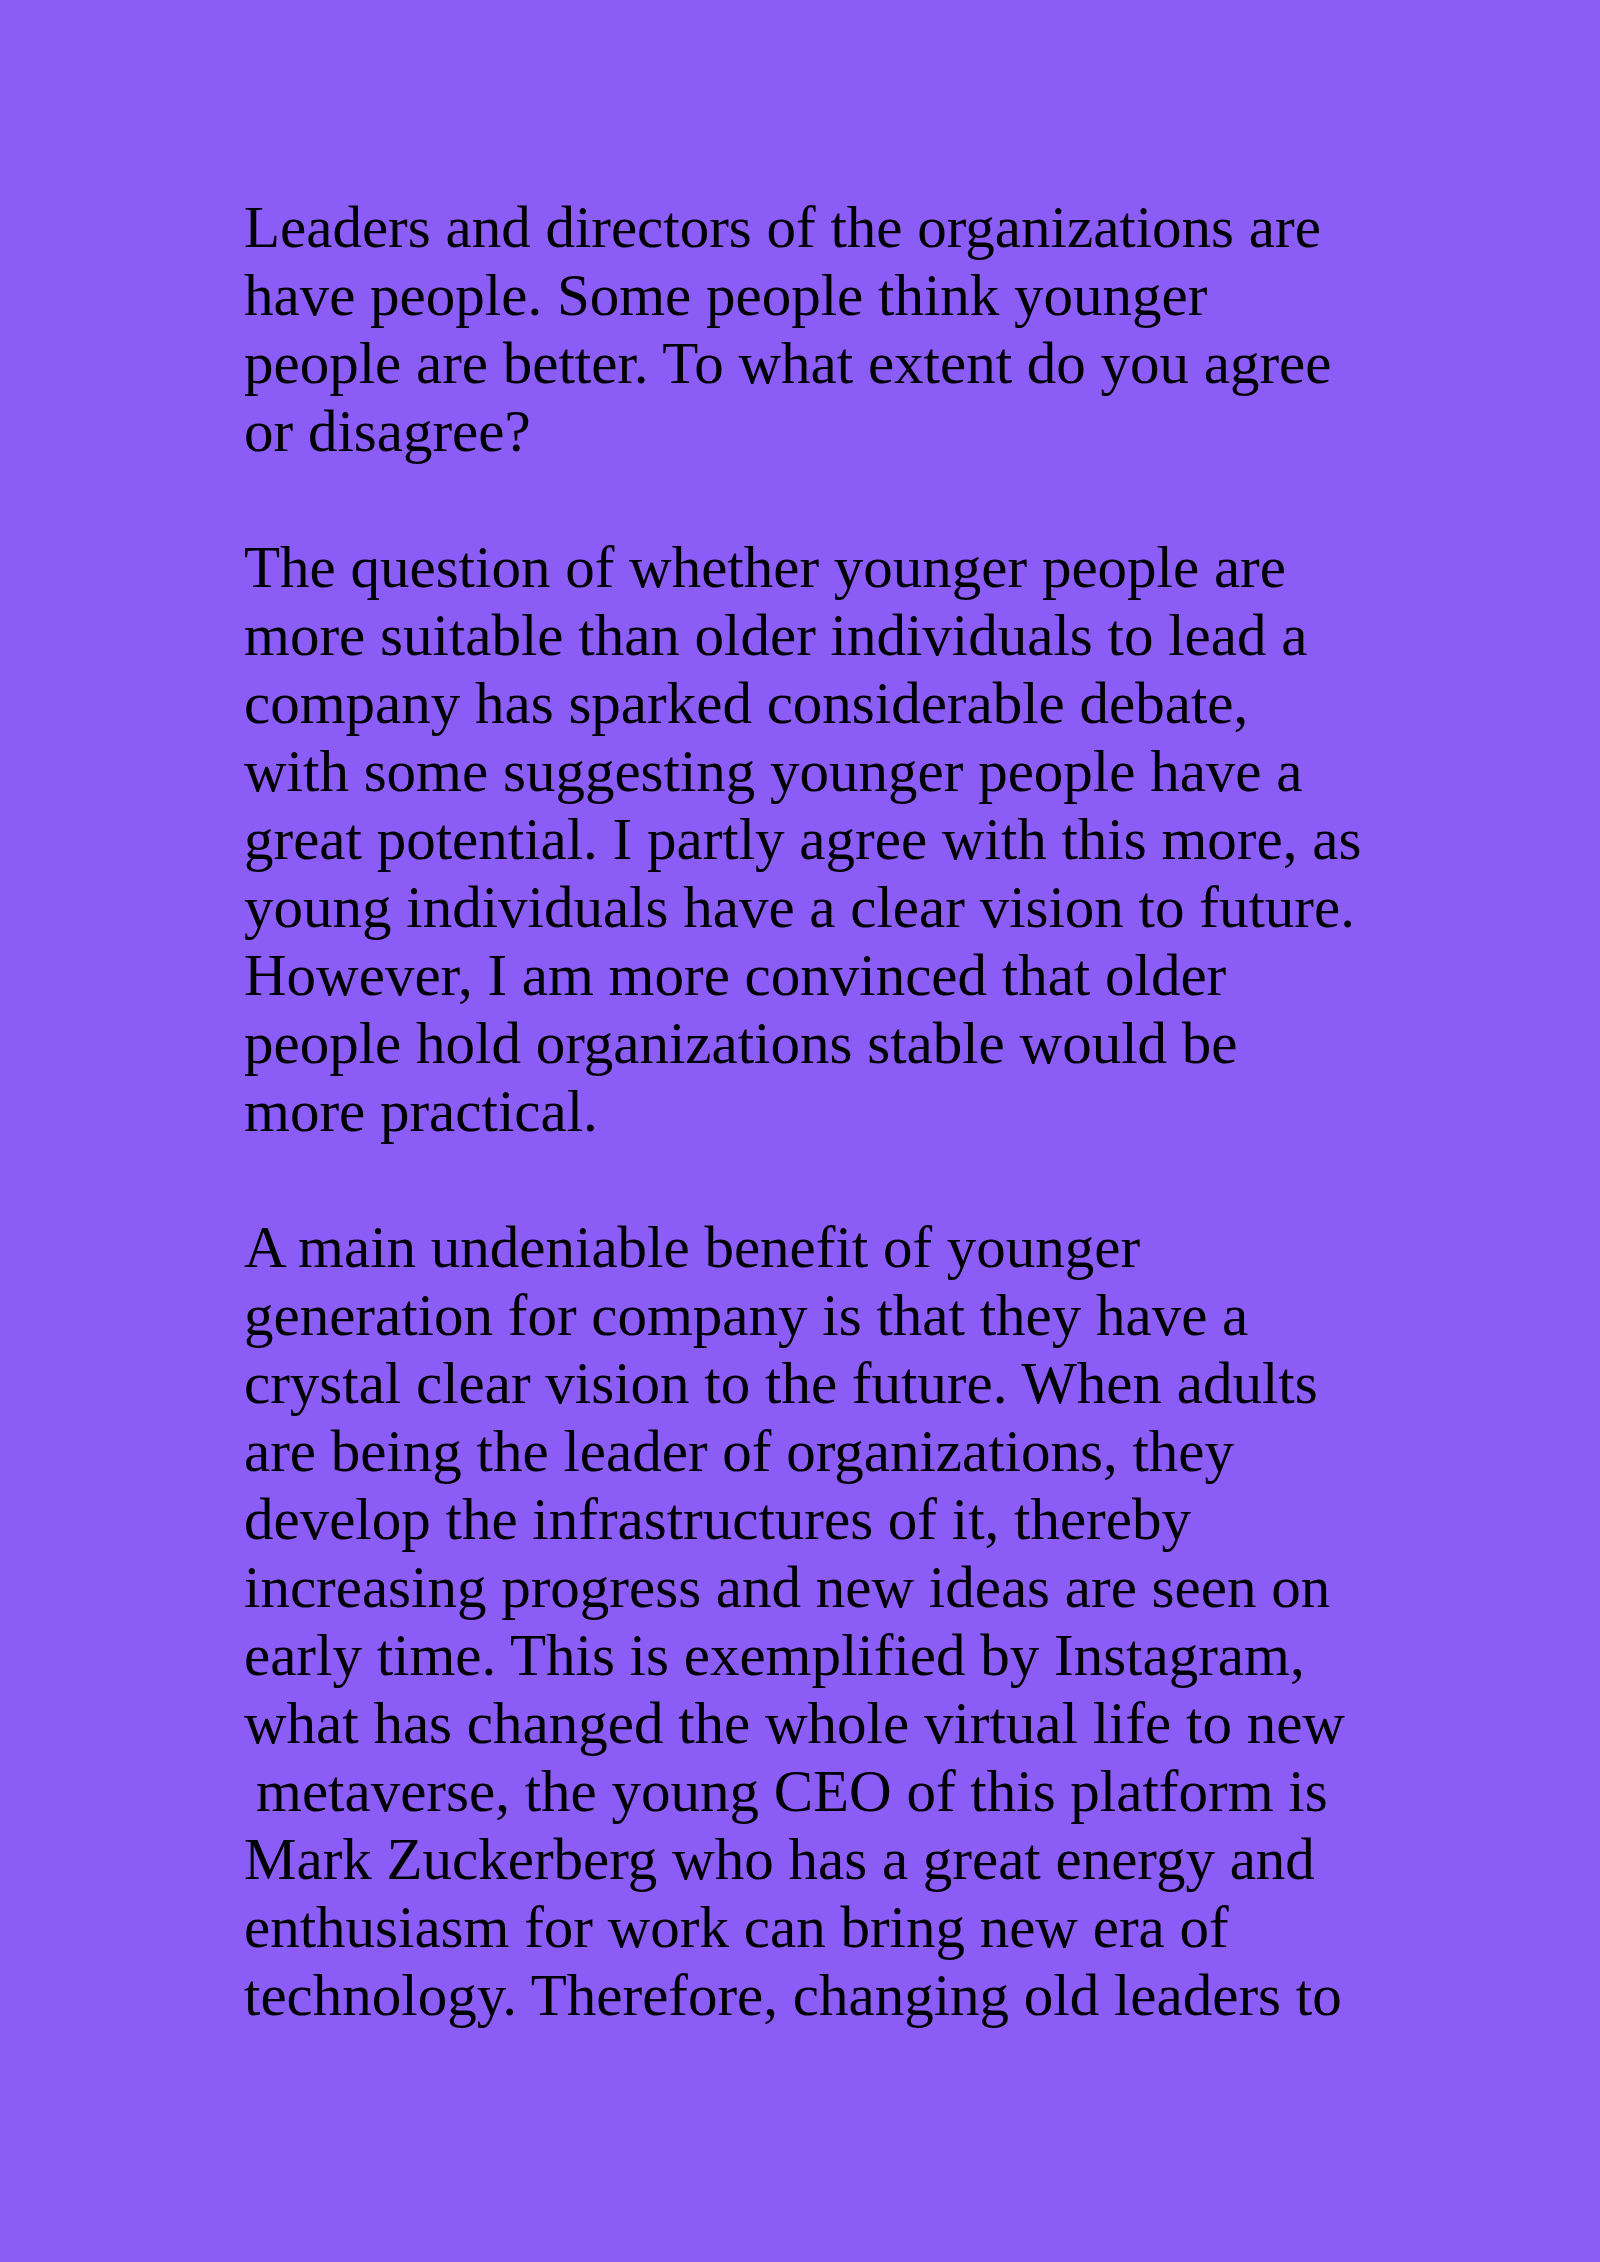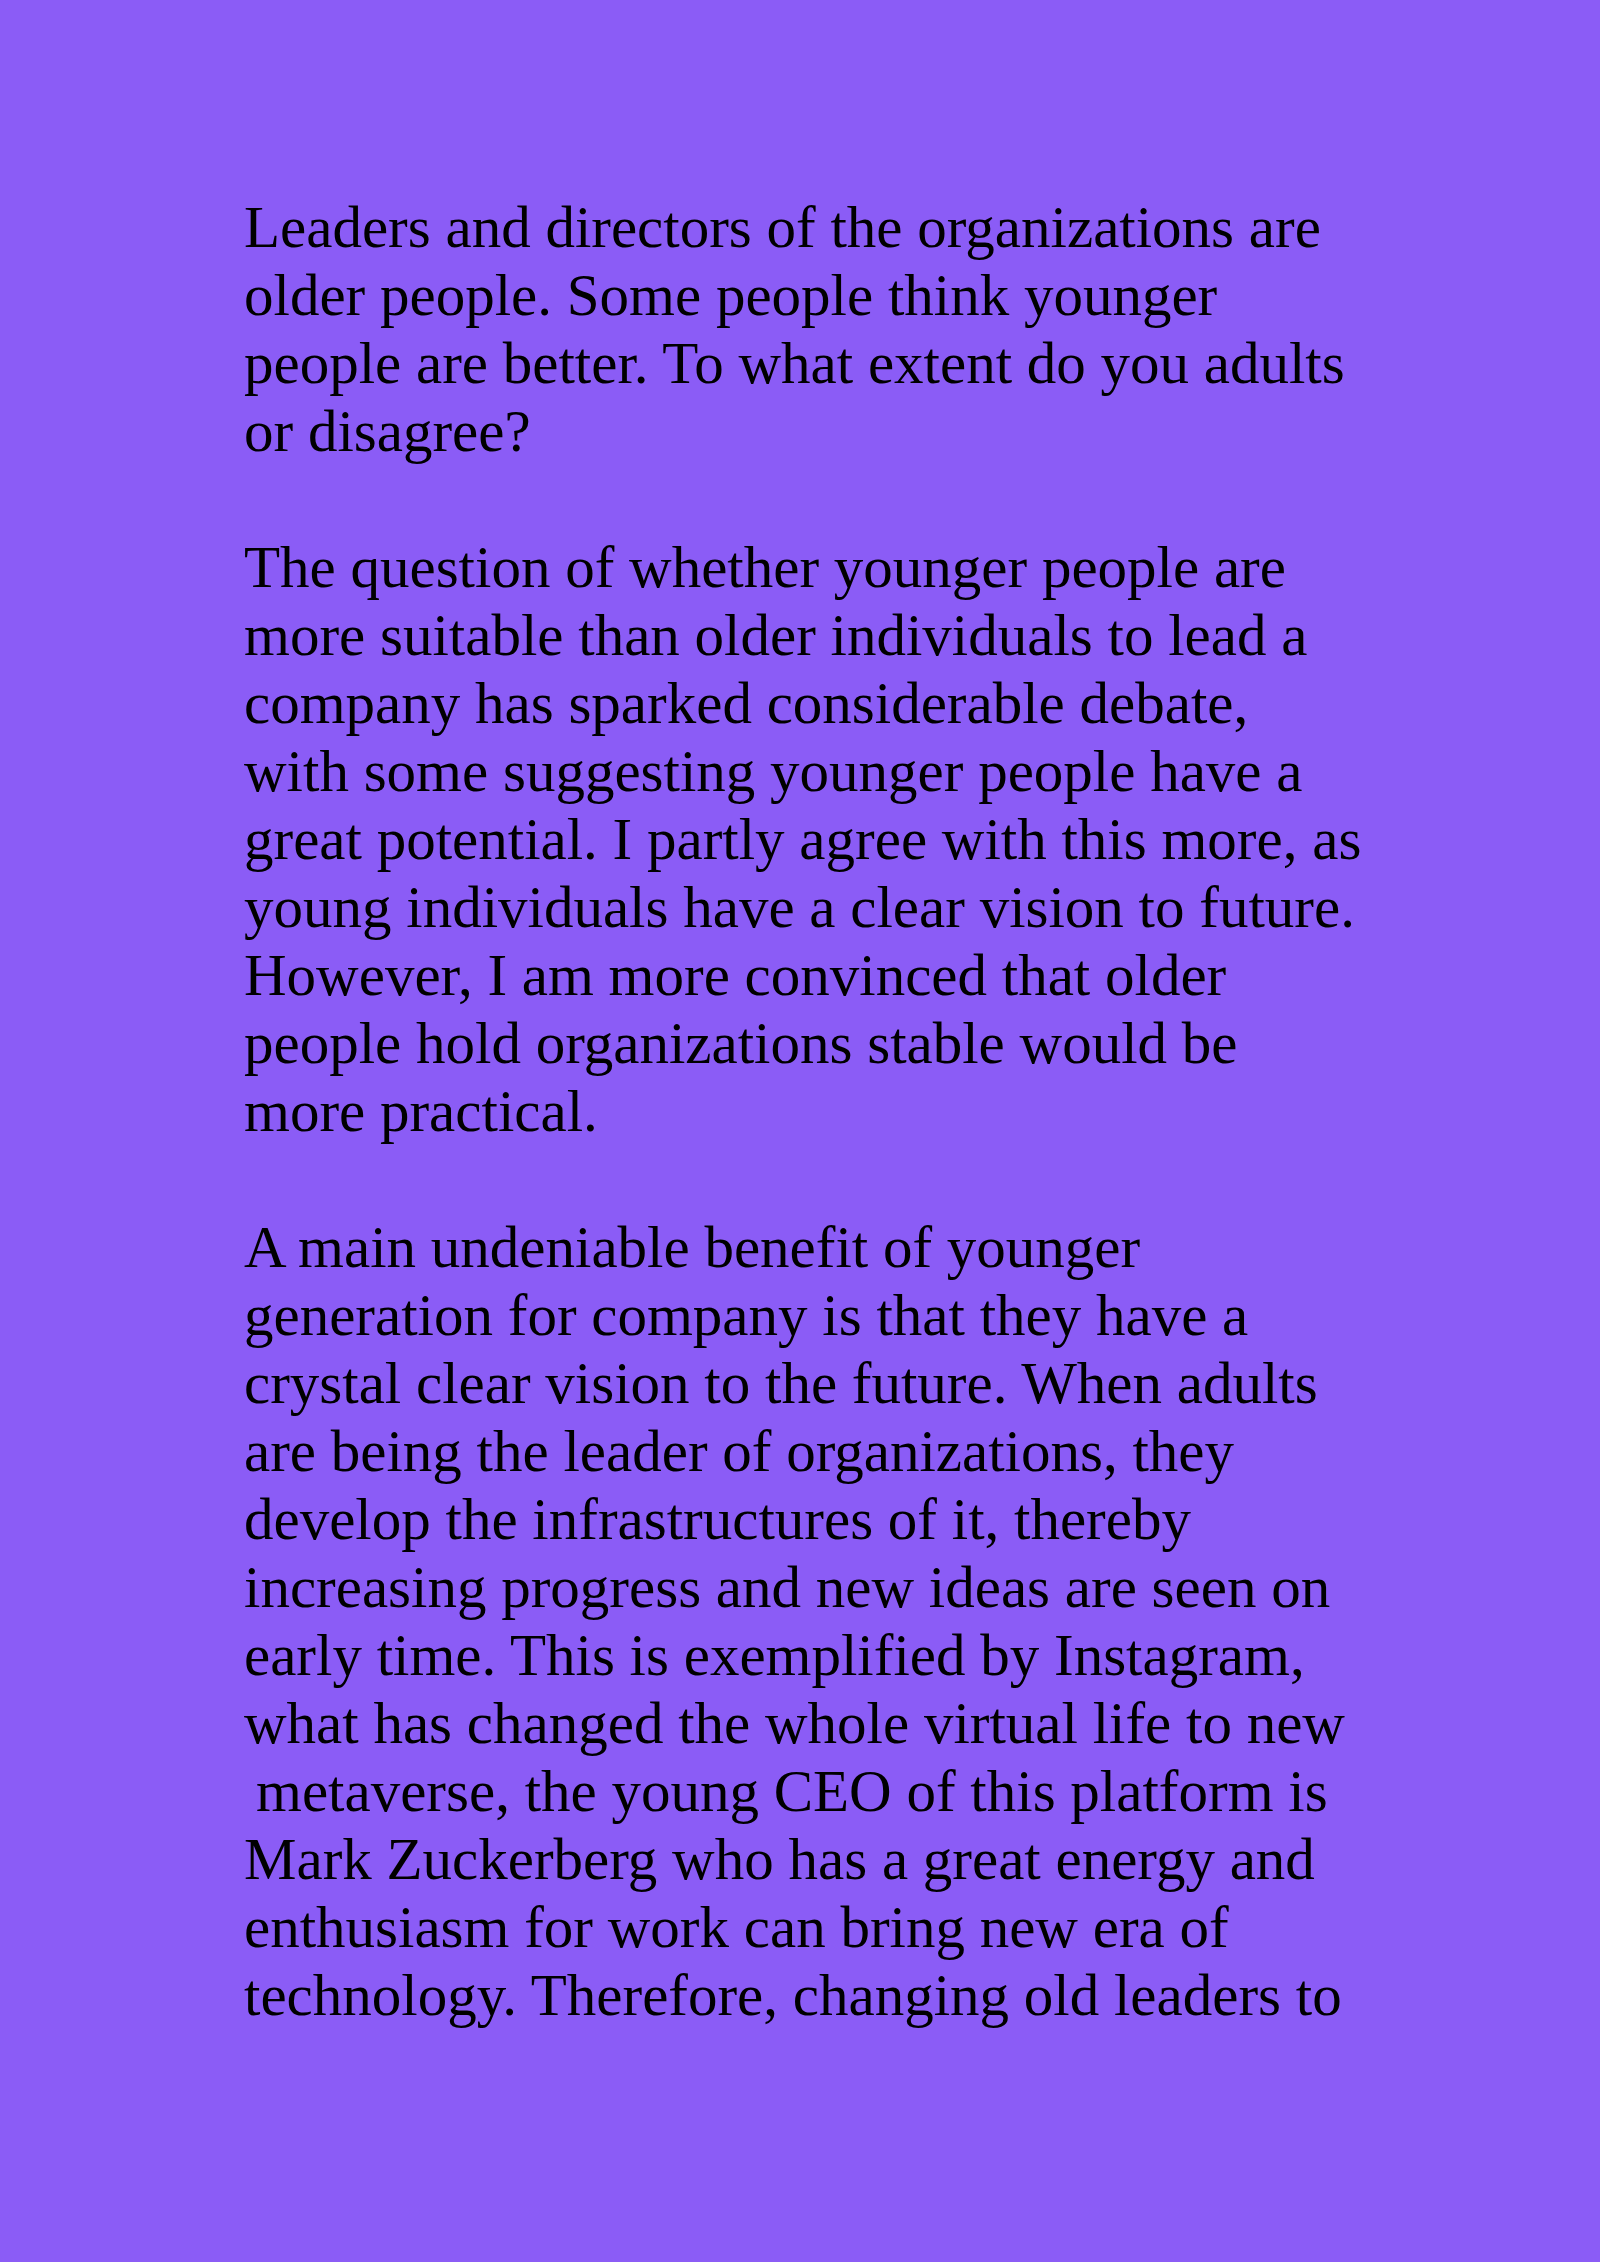--- a/index.html
+++ b/index.html
@@ -35,22 +35,22 @@
   }
 </style>
 </head>
 <body>
 
 <div class="page" style="background: #8b5cf6;">
   <div class="essay" style="color: rgb(0, 0, 0);">
 
     <p>
       <span class="line" style="display: block;">Leaders and directors of the organizations are</span>
-      <span class="line" style="display: block;">older people. Some people think younger</span>
-      <span class="line" style="display: block;">people are better. To what extent do you adults</span>
+      <span class="line" style="display: block;">have people. Some people think younger</span>
+      <span class="line" style="display: block;">people are better. To what extent do you agree</span>
       <span class="line" style="display: block;">or disagree?</span>
     </p>
 
     <p>
       <span class="line" style="display: block;">The question of whether younger people are</span>
       <span class="line" style="display: block;">more suitable than older individuals to lead a</span>
       <span class="line" style="display: block; font-family: Liberation Serif, serif;">company has sparked considerable debate,</span>
       <span class="line" style="display: block;">with some suggesting younger people have a</span>
       <span class="line" style="display: block;">great potential. I partly agree with this more, as</span>
       <span class="line" style="display: block;">young individuals have a clear vision to future.</span>

